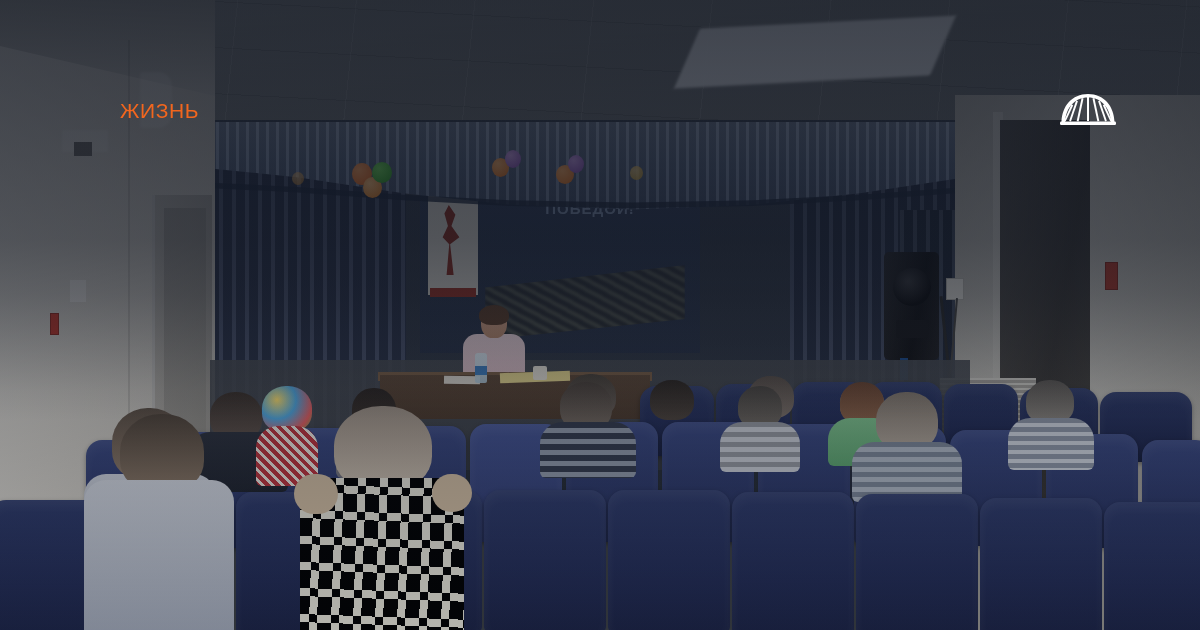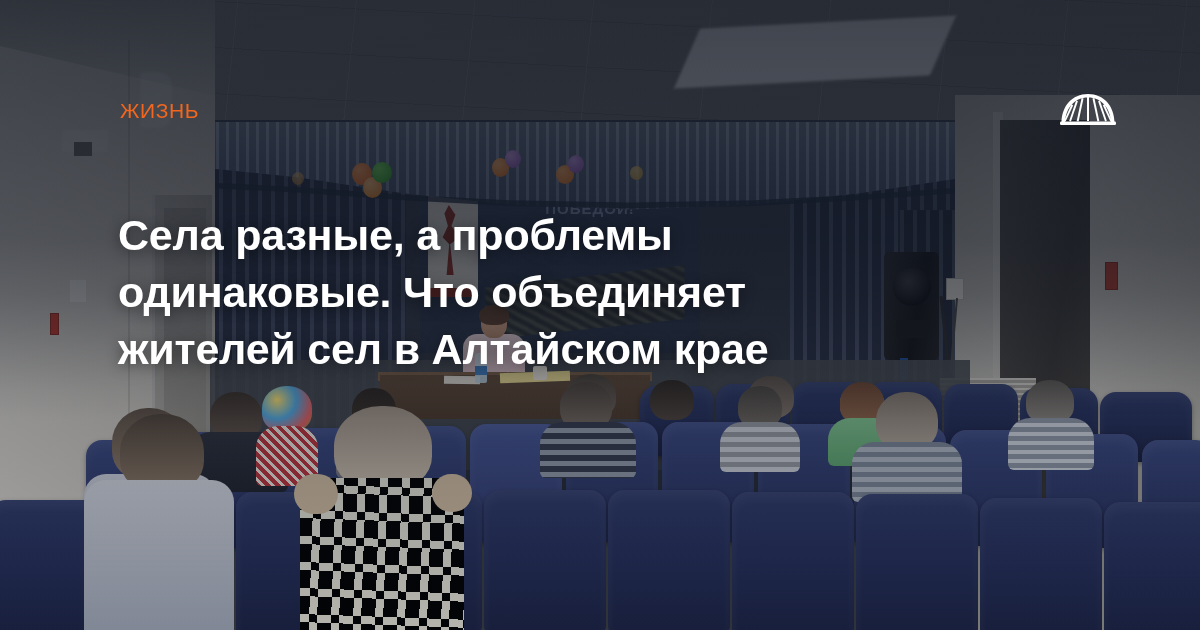--- a/index.html
+++ b/index.html
@@ -407,20 +407,15 @@
           <path d="M16.2 8.2 L17.9 9.2 L10.9 29.4 L9.2 28.8 Z"></path>
           <path d="M11.6 12 L13.1 13.4 L5.6 29.5 L4.1 28.7 Z"></path>
           <path d="M34.4 5.9 L32.5 6.4 L37.4 29.4 L39.3 29 Z"></path>
           <path d="M39.8 8.2 L38.1 9.2 L45.1 29.4 L46.8 28.8 Z"></path>
           <path d="M44.4 12 L42.9 13.4 L50.4 29.5 L51.9 28.7 Z"></path>
           <rect x="0" y="29.5" width="56" height="3.4" rx="1.2"></rect>
         </g>
       </svg>
     </div>
 
-    <div class="headline">
-      <span>Села разные, а проблемы</span>
-      <span>одинаковые. Что объединяет</span>
-      <span>жителей сел в Алтайском крае</span>
-    </div>
 
   </div>
 </div>
 
 </body></html>

